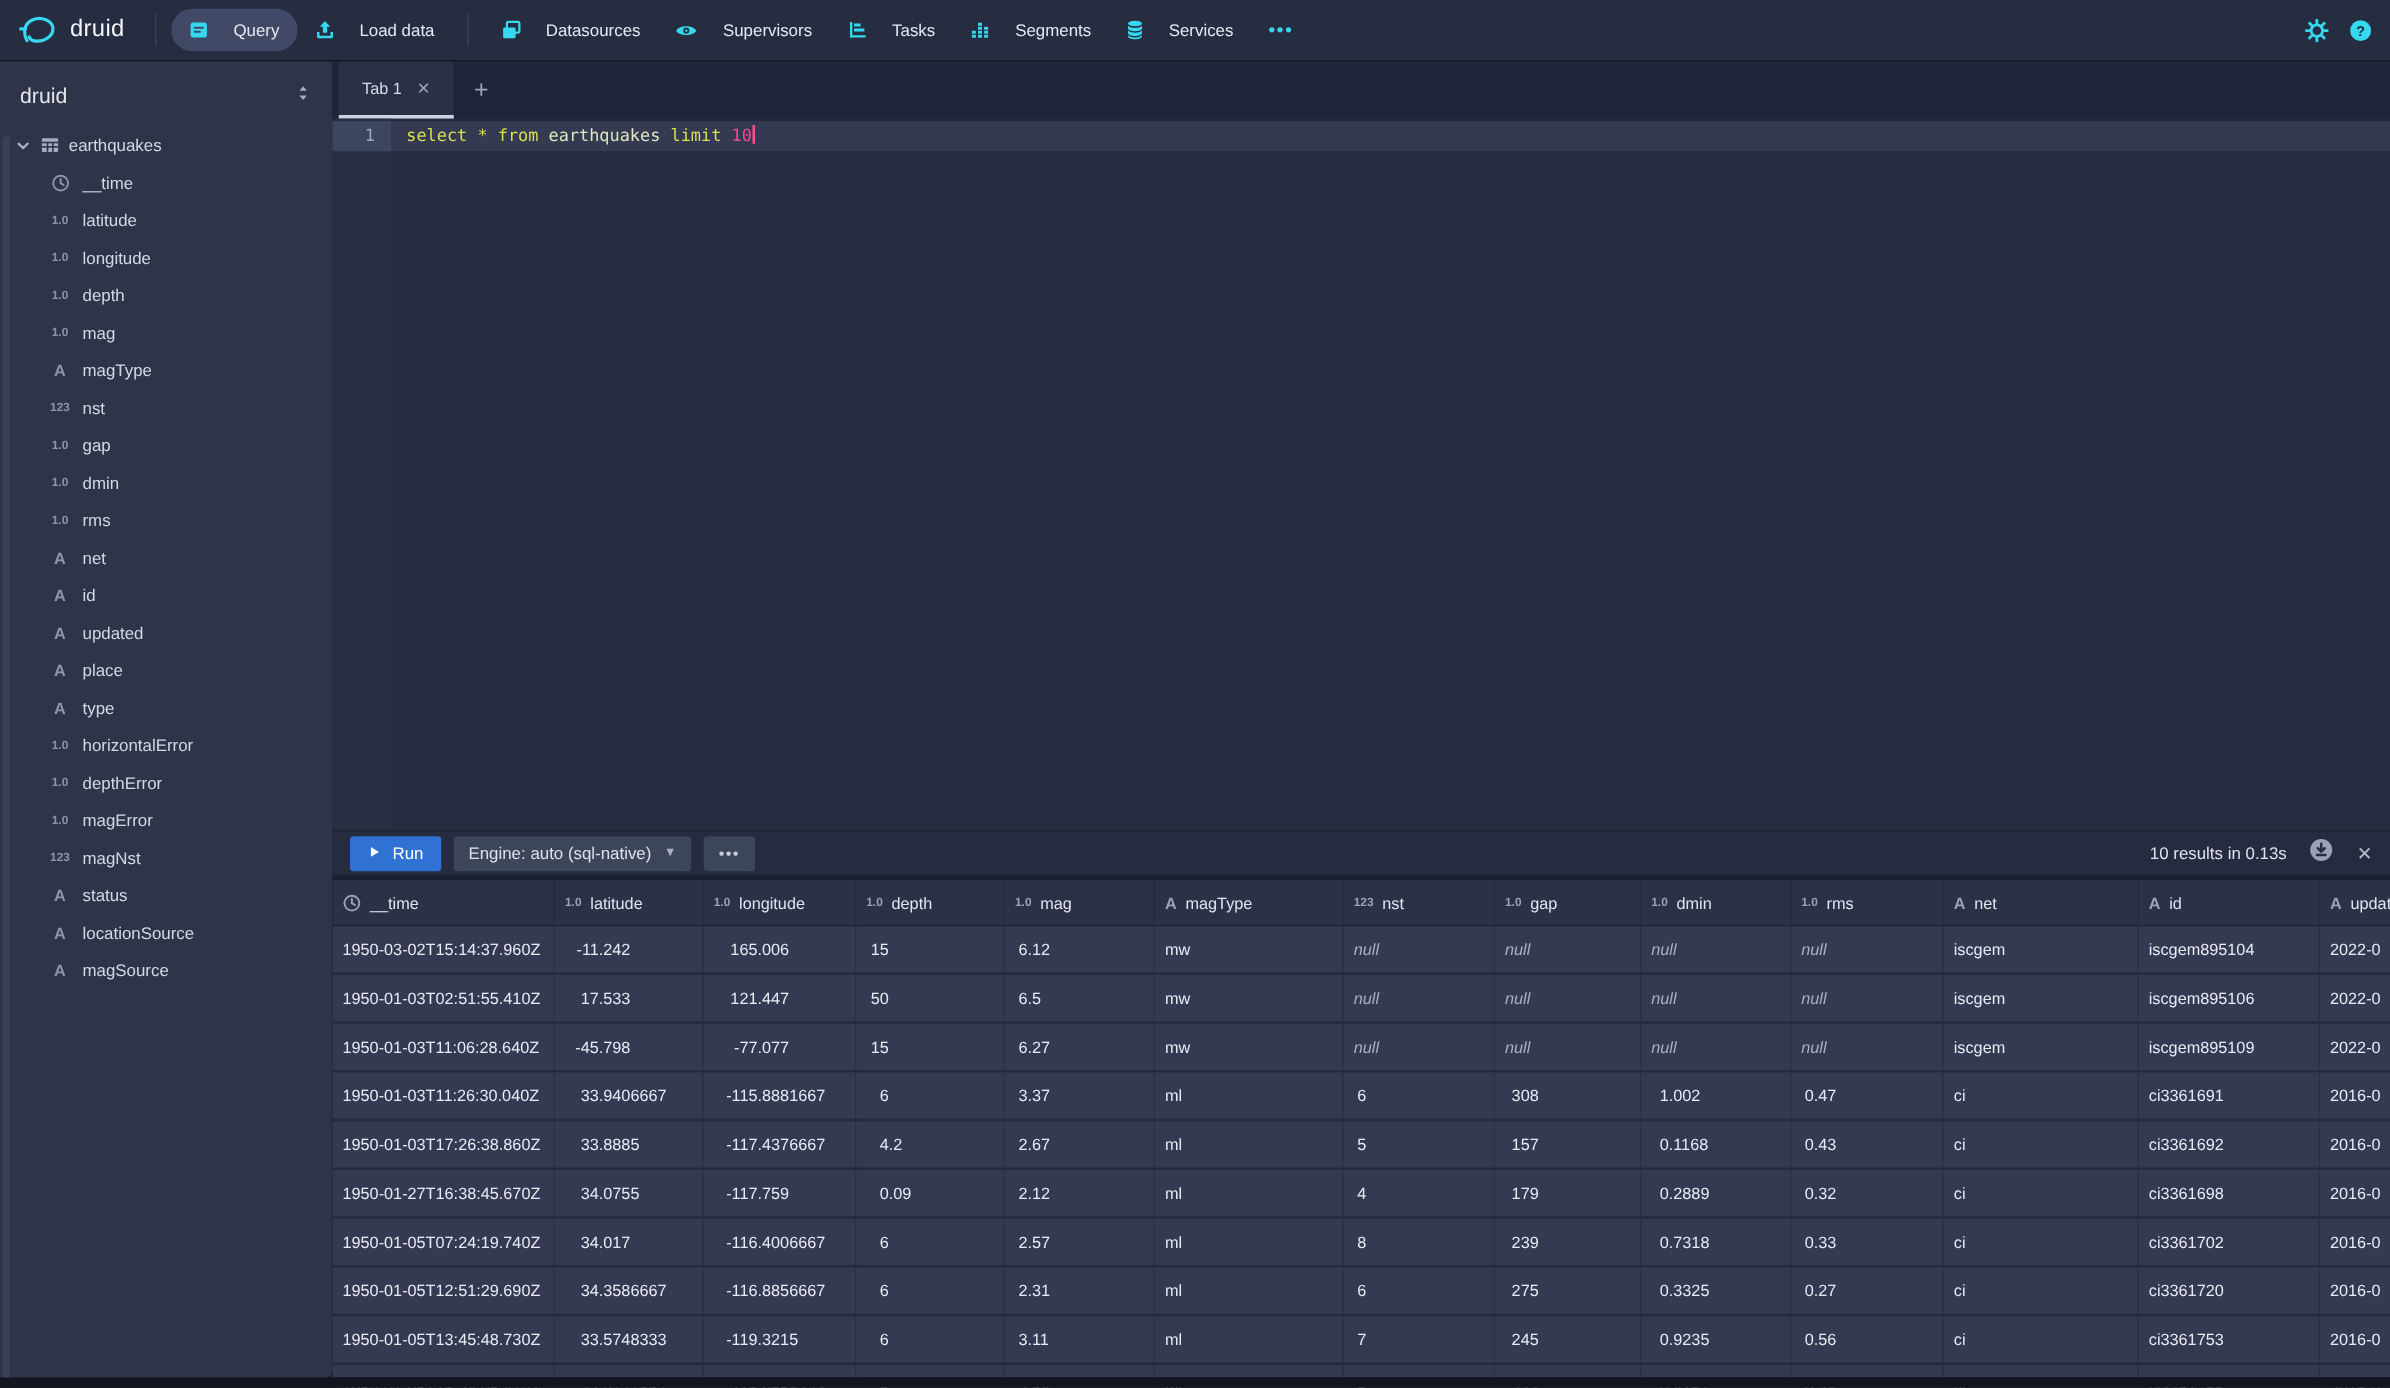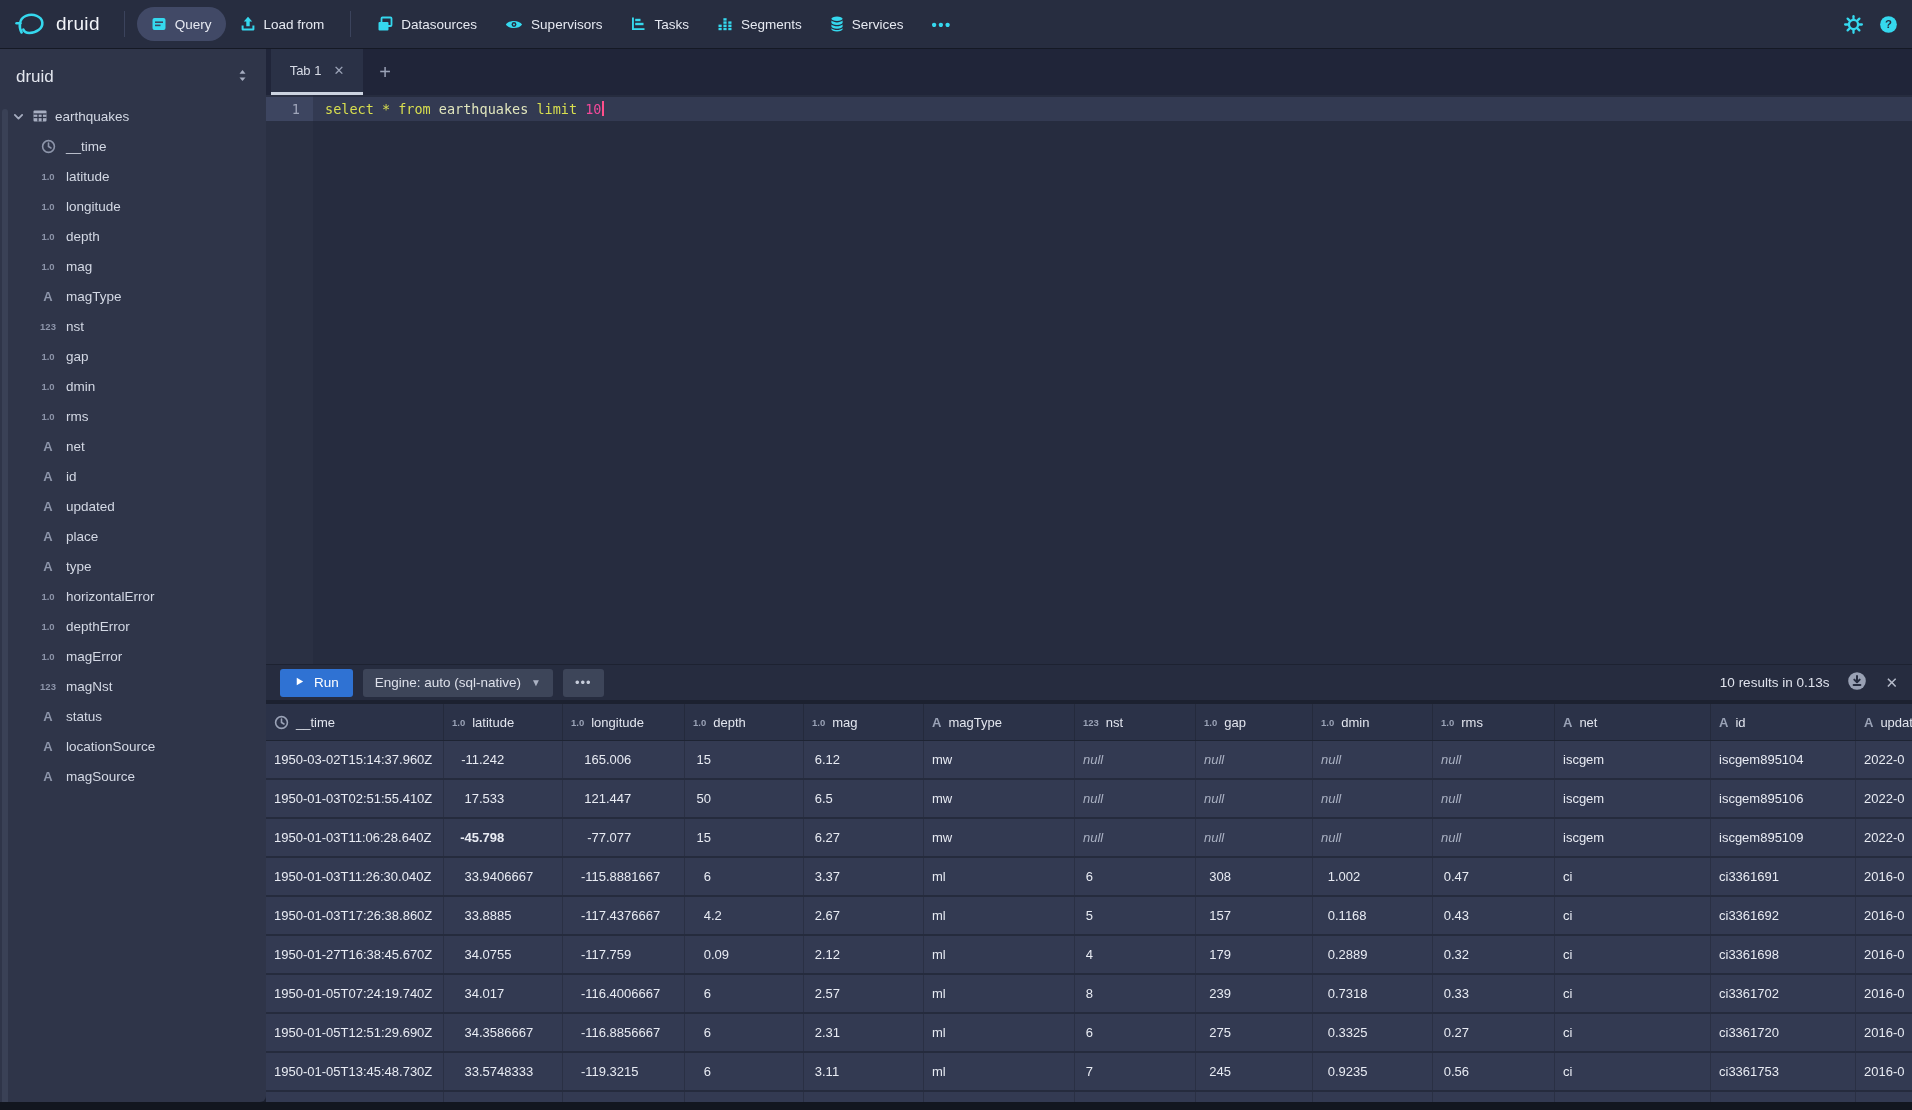--- a/index.html
+++ b/index.html
@@ -7,21 +7,21 @@
               font-family:"Liberation Sans", sans-serif; }
 
   
   #navbar { position:absolute; left:0; top:0; width:1912px; height:49px;
             background:#272d40; display:flex; align-items:center; padding:0 14px;
             border-bottom:1px solid #151925; z-index:5; }
   .brand { display:flex; align-items:center; gap:8px; margin-right:12px; }
   .brand-text { color:#f2f4f9; font-size:19px; font-weight:500; letter-spacing:.3px; }
   .nav-divider { width:1px; height:26px; background:#3b435c; margin:0 12px; flex:none; }
   #nav-items { display:flex; align-items:center; height:100%; }
-  .nav-item { display:flex; align-items:center; gap:8px; height:34px; padding:0 14px;
+  .nav-item { display:flex; align-items:center; gap:20px; height:34px; padding:0 14px;
               border-radius:17px; color:#e6e9f1; font-size:13.5px; cursor:pointer; flex:none; }
   .nav-item.active { background:#414966; }
   .nicon { display:flex; align-items:center; }
   .nav-right { margin-left:auto; display:flex; align-items:center; gap:16px; }
   .nav-right .icon-btn { display:flex; align-items:center; cursor:pointer; }
 
   
   #sidebar { position:absolute; left:0; top:49px; width:266px; height:1053px;
              background:#2f3549; border-radius:0 0 6px 0; }
   #sidebar-scroll-thumb { position:absolute; left:2px; top:60px; width:6px; height:1000px;
@@ -131,21 +131,21 @@
         </span>
         <span class="nlabel">Query</span>
       </div>
       <div class="nav-item">
         <span class="nicon">
           <svg viewBox="0 0 16 16" width="16" height="16" fill="#35d8ee">
             <path d="M8 0.8l4.2 4.6H9.7v4.8H6.3V5.4H3.8z"></path>
             <path d="M1.6 9.6v3.6c0 .9.7 1.4 1.6 1.4h9.6c.9 0 1.6-.5 1.6-1.4V9.6h-2v2.9H3.6V9.6z"></path>
           </svg>
         </span>
-        <span class="nlabel">Load from</span>
+        <span class="nlabel">Load data</span>
       </div>
       <span class="nav-divider"></span>
       <div class="nav-item">
         <span class="nicon">
           <svg viewBox="0 0 16 16" width="16" height="16">
             <rect x="4.5" y="1.5" width="10" height="8.5" rx="1" fill="none" stroke="#35d8ee" stroke-width="1.8"></rect>
             <rect x="1.5" y="6" width="10" height="8.5" rx="1" fill="#35d8ee"></rect>
           </svg>
         </span>
         <span class="nlabel">Datasources</span>
@@ -596,21 +596,21 @@
           </div>
           <div class="cell" style="width: 122px;">
             <span class="null-val">null</span>
           </div>
           <div class="cell" style="width: 156px;">iscgem</div>
           <div class="cell" style="width: 145px;">iscgem895106</div>
           <div class="cell" style="width: 150px;">2022-0</div>
         </div>
         <div class="trow">
           <div class="cell" style="width: 178px;">1950-01-03T11:06:28.640Z</div>
-          <div class="cell" style="width: 119px; font-weight: bold;">
+          <div class="cell" style="width: 119px;">
             <span class="ip" style="width:27px">-45</span>
             <span>.798</span>
           </div>
           <div class="cell" style="width: 122px;">
             <span class="ip" style="width:35px">-77</span>
             <span>.077</span>
           </div>
           <div class="cell" style="width: 119px;">
             <span class="ip" style="width:18px">15</span>
             <span></span>

